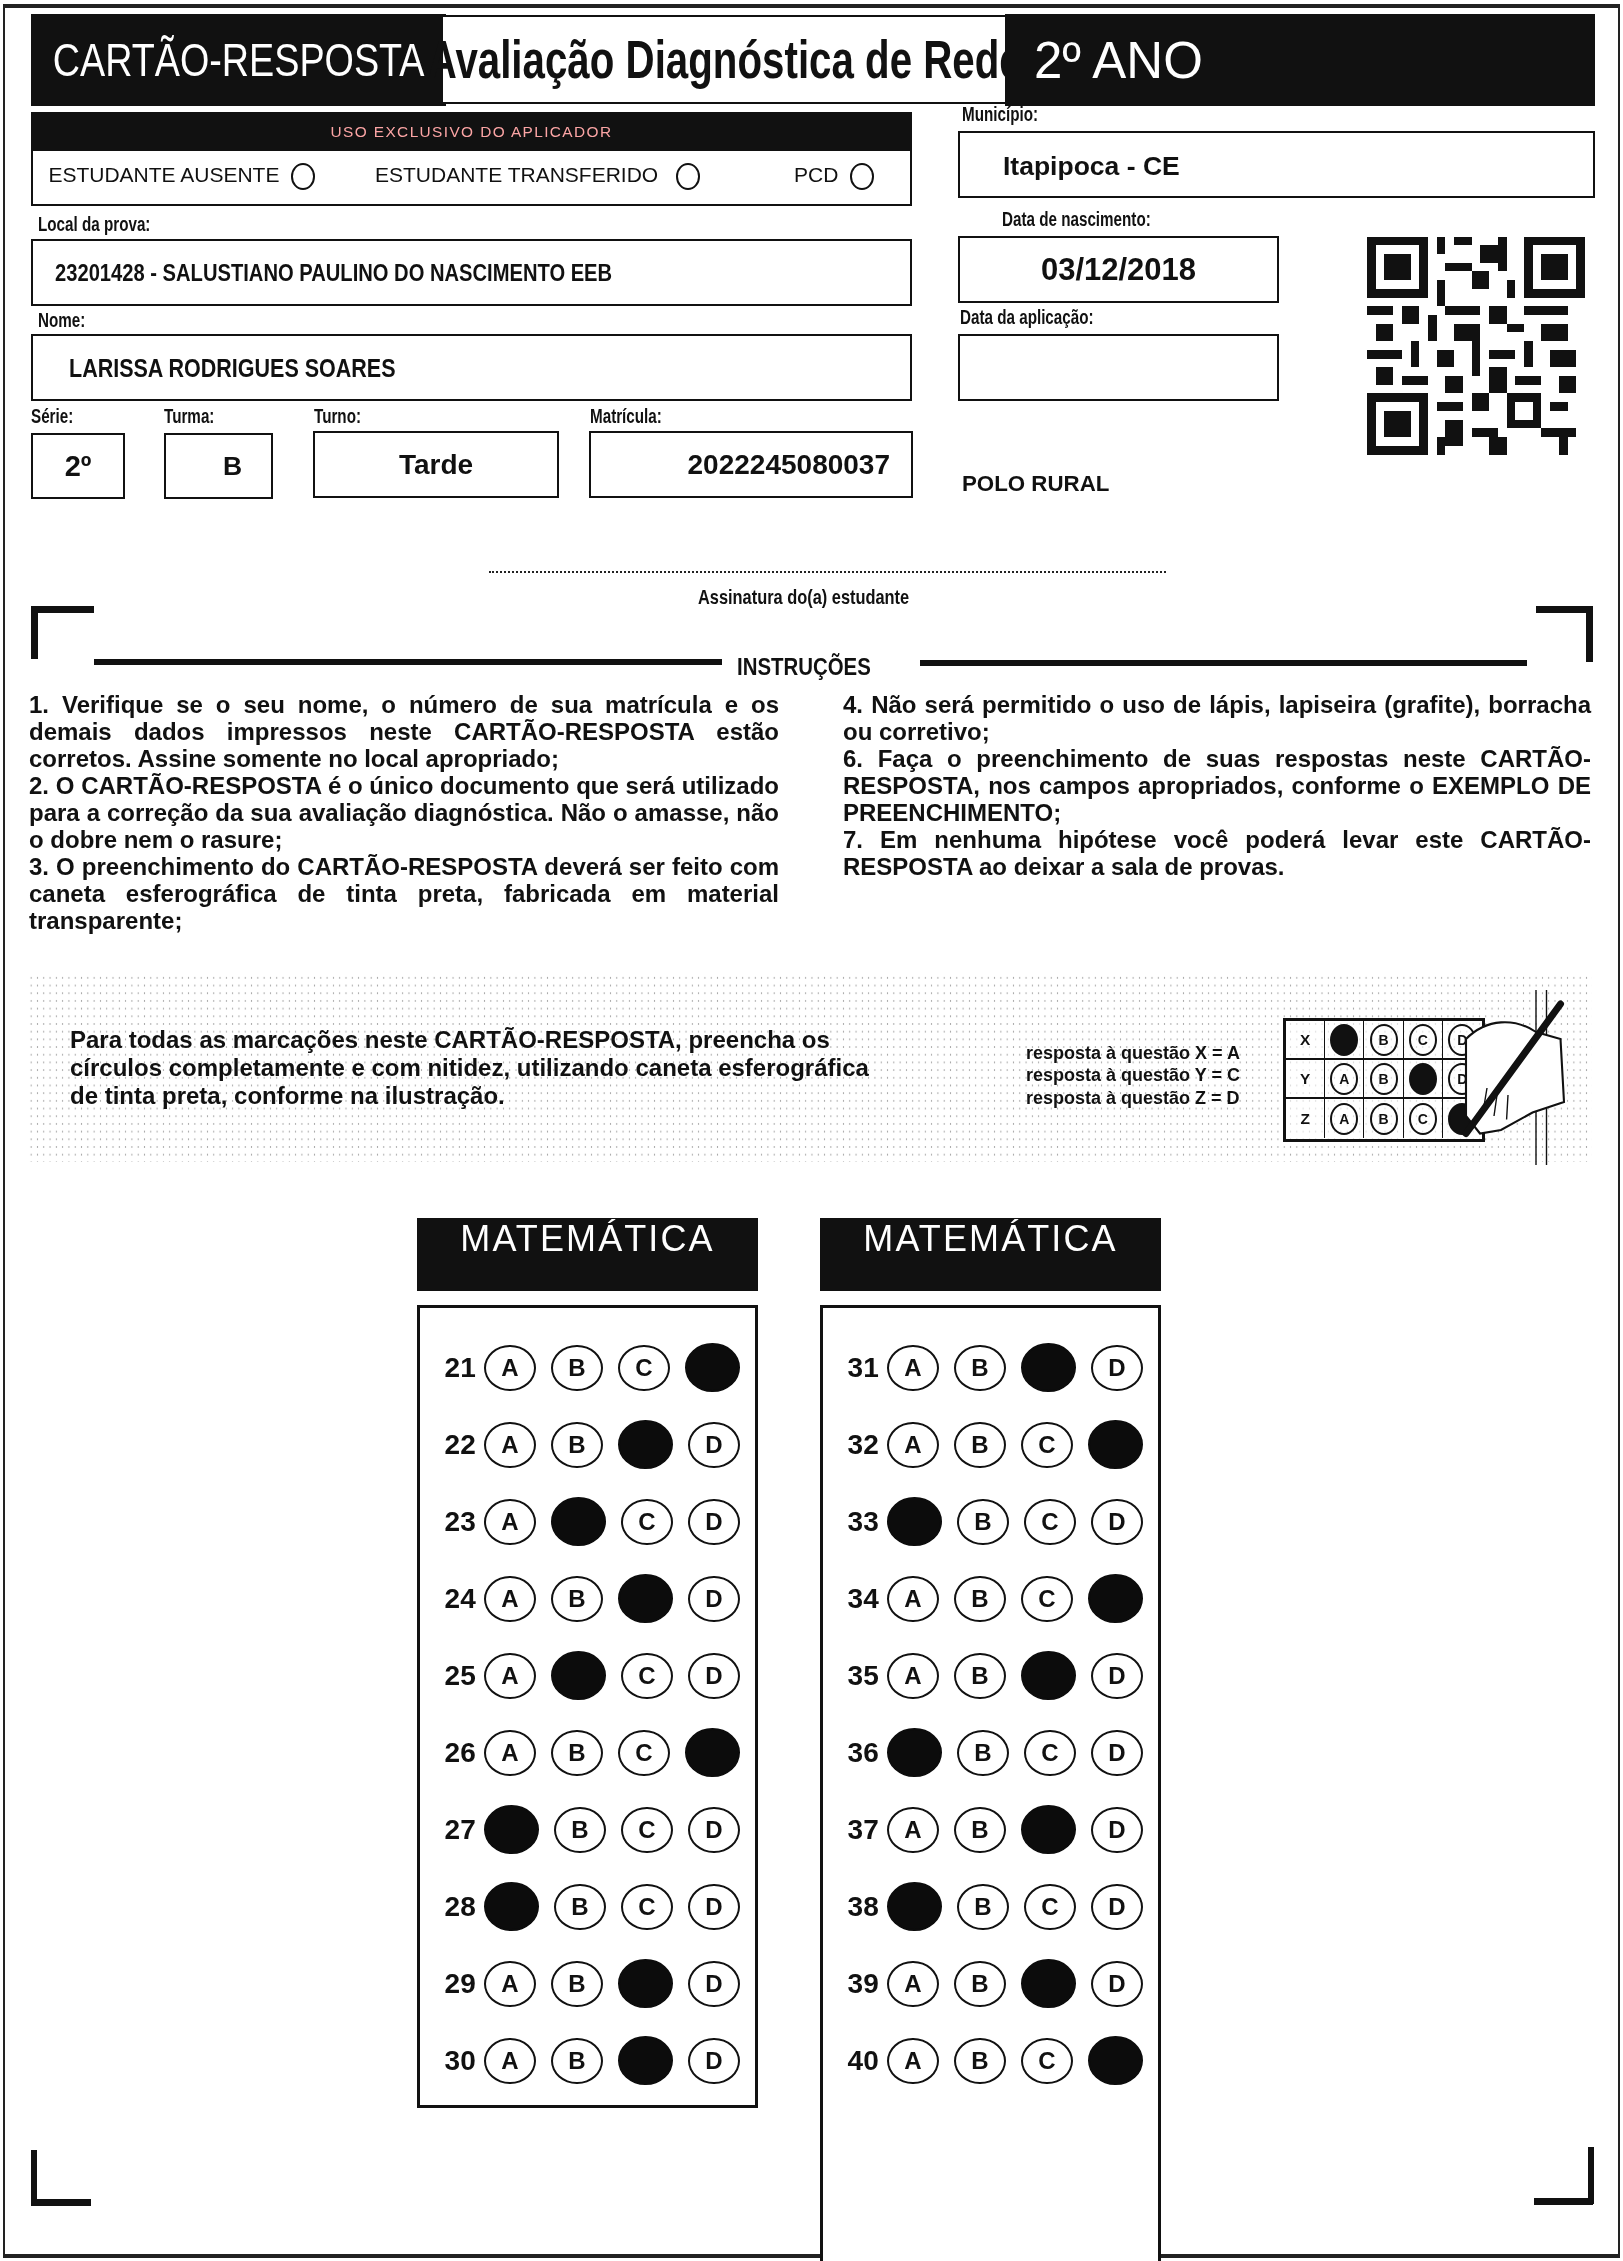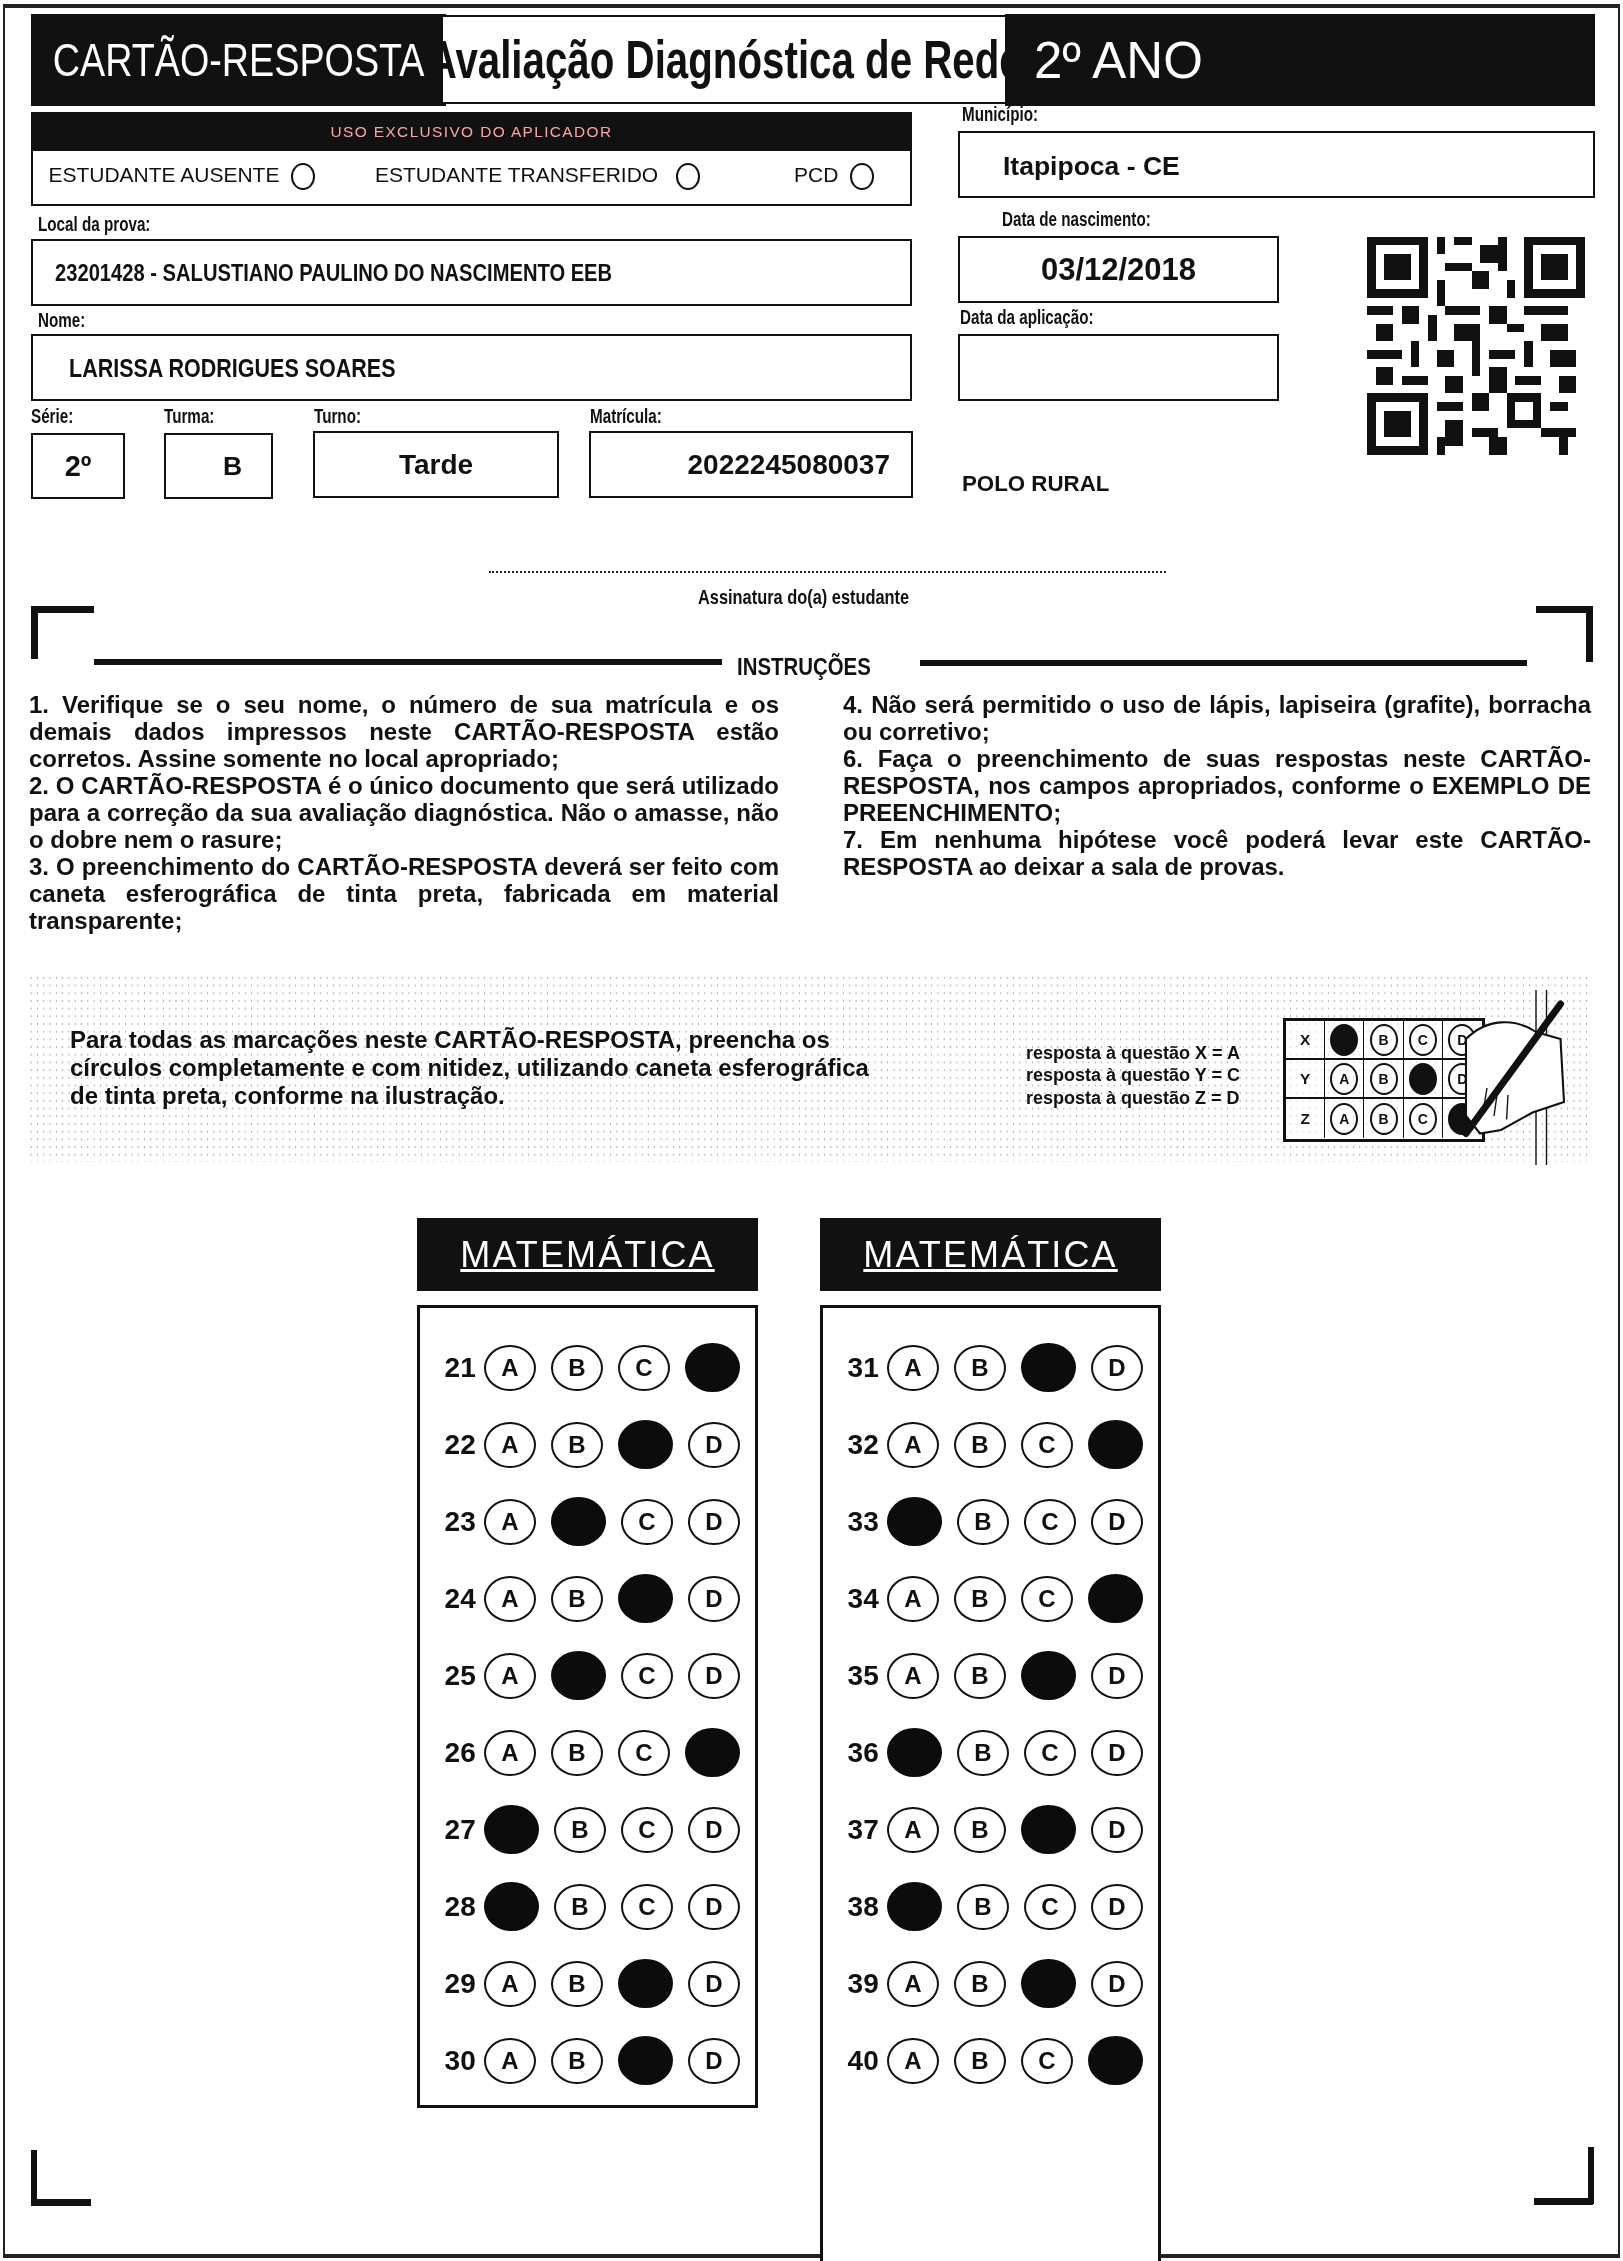--- a/index.html
+++ b/index.html
@@ -34,21 +34,21 @@
   .example-legend { left: 1026px; top: 1042px; font-size: 18px; font-weight: bold; line-height: 22.3px; }
   .ex-grid { left: 1283px; top: 1018px; width: 202px; height: 124px; border: 3.5px solid #111; background: rgba(255,255,255,0.6); }
   .ex-row { display:flex; height: 39px; border-bottom: 2.8px solid #111; }
   .ex-row:last-child { border-bottom: none; }
   .ex-cell { width: 40px; border-right: 1.4px solid #111; display:flex; align-items:center; justify-content:center; font-size: 15.4px; font-weight:bold; }
   .ex-cell:last-child { border-right:none; }
   .ex-bubble { width: 28px; height: 32px; border: 2.1px solid #111; border-radius: 50%; display:flex; align-items:center; justify-content:center; font-size: 14px; font-weight:bold; }
   .ex-bubble.filled { background:#111; }
 
   
-  .grid-header { height: 73px; display:flex; align-items:center; justify-content:center; font-size: 36px; letter-spacing: 2.1px; text-decoration: underline; }
+  .grid-header { height: 73px; display:flex; justify-content:center; font-size: 36px; letter-spacing: 2.1px; }
   .grid-box { border: 3.5px solid #111; background:#fff; padding-top: 21px; }
   .q-row { display:flex; align-items:center; height: 77px; padding-left: 14px; }
   .q-num { width: 43px; font-size: 28px; font-weight: bold; text-align: right; margin-right: 8.4px; }
   .bubble { width: 53px; height: 46px; border: 2.8px solid #111; border-radius: 50%; display:flex; align-items:center; justify-content:center; font-size: 24px; font-weight: bold; margin-right: 15.4px; background:#fff; }
   .bubble.filled { background:#0c0c0c; border-color:#0c0c0c; color: transparent; width: 56px; height: 49px; }
 
   .bracket { position:absolute; background:#111; }
 </style>
 </head>
 <body>

